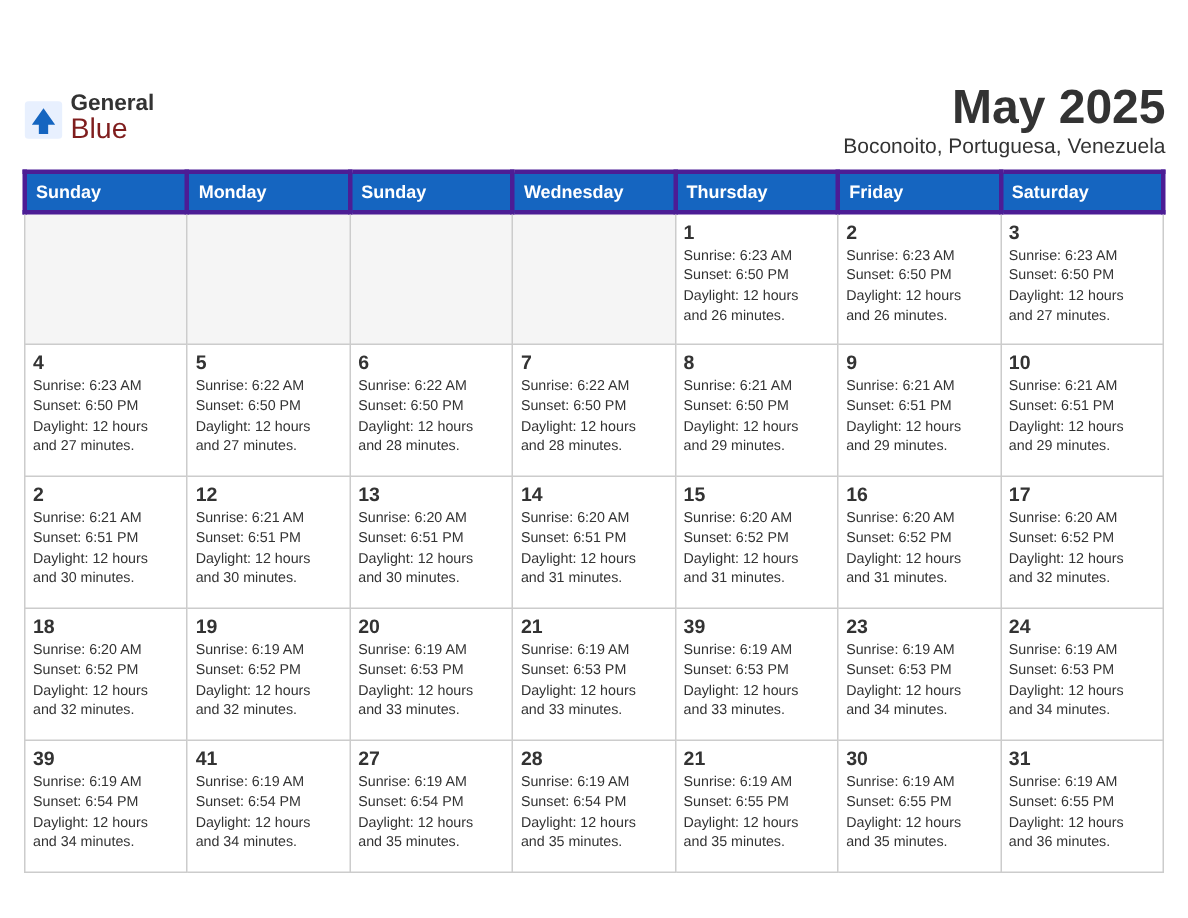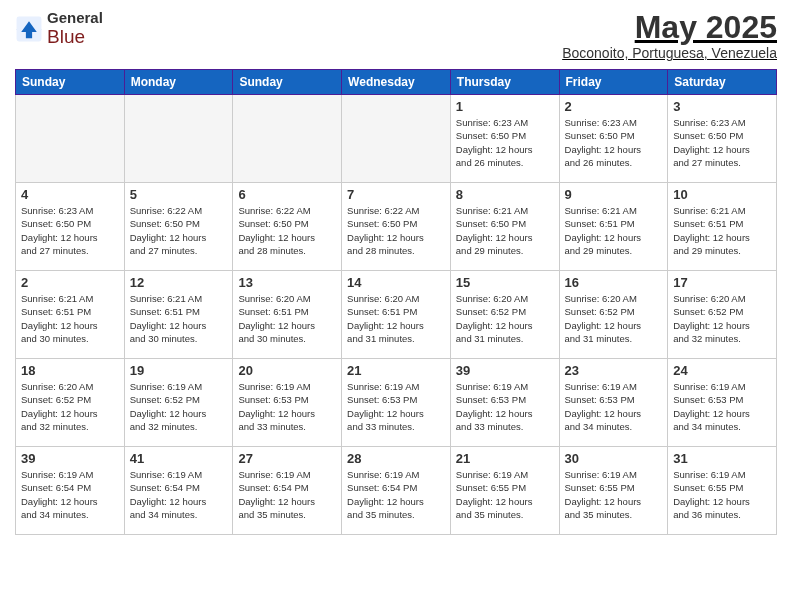--- a/index.html
+++ b/index.html
@@ -11,22 +11,23 @@
     }
     .page {
       width: 792px;
       min-height: 612px;
       background: #fff;
       padding: 10px 15px 15px 15px;
     }
     .header {
       display: flex;
       justify-content: space-between;
-      align-items: flex-start;
+      align-items: center;
       margin-bottom: 8px;
+      margin-top: 44px;
     }
     .logo {
       display: flex;
       align-items: center;
       gap: 4px;
     }
     .logo-text {
       display: flex;
       flex-direction: column;
       line-height: 1.1;
@@ -40,21 +41,20 @@
       font-size: 19px;
       font-weight: normal;
       color: #7f1d1d;
     }
     .logo-icon {
       width: 28px;
       height: 28px;
     }
     .title-block {
       text-align: right;
-      text-decoration: underline;
     }
     .month-title {
       font-size: 32px;
       font-weight: bold;
       color: #333;
       line-height: 1.1;
     }
     .subtitle {
       font-size: 14px;
       color: #333;
@@ -63,21 +63,21 @@
       width: 100%;
       border-collapse: collapse;
       border: 1px solid #ccc;
     }
     .calendar th {
       background-color: #1565c0;
       color: #fff;
       text-align: left;
       padding: 5px 6px;
       font-size: 12px;
-      border: 1px solid #4c1d95;
+      border: 3px solid #4c1d95;
     }
     .calendar td {
       border: 1px solid #ccc;
       vertical-align: top;
       padding: 4px 5px;
       width: calc(100% / 7);
       height: 88px;
       background: #fff;
       font-size: 10px;
       color: #333;

